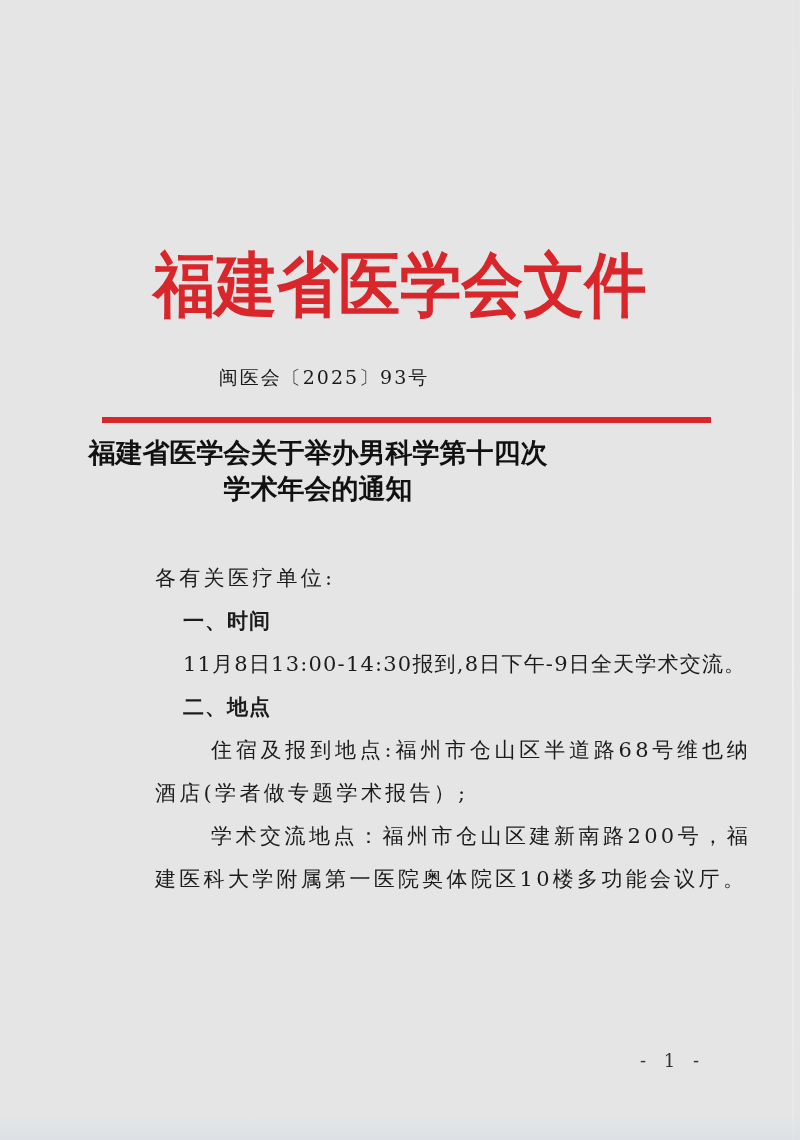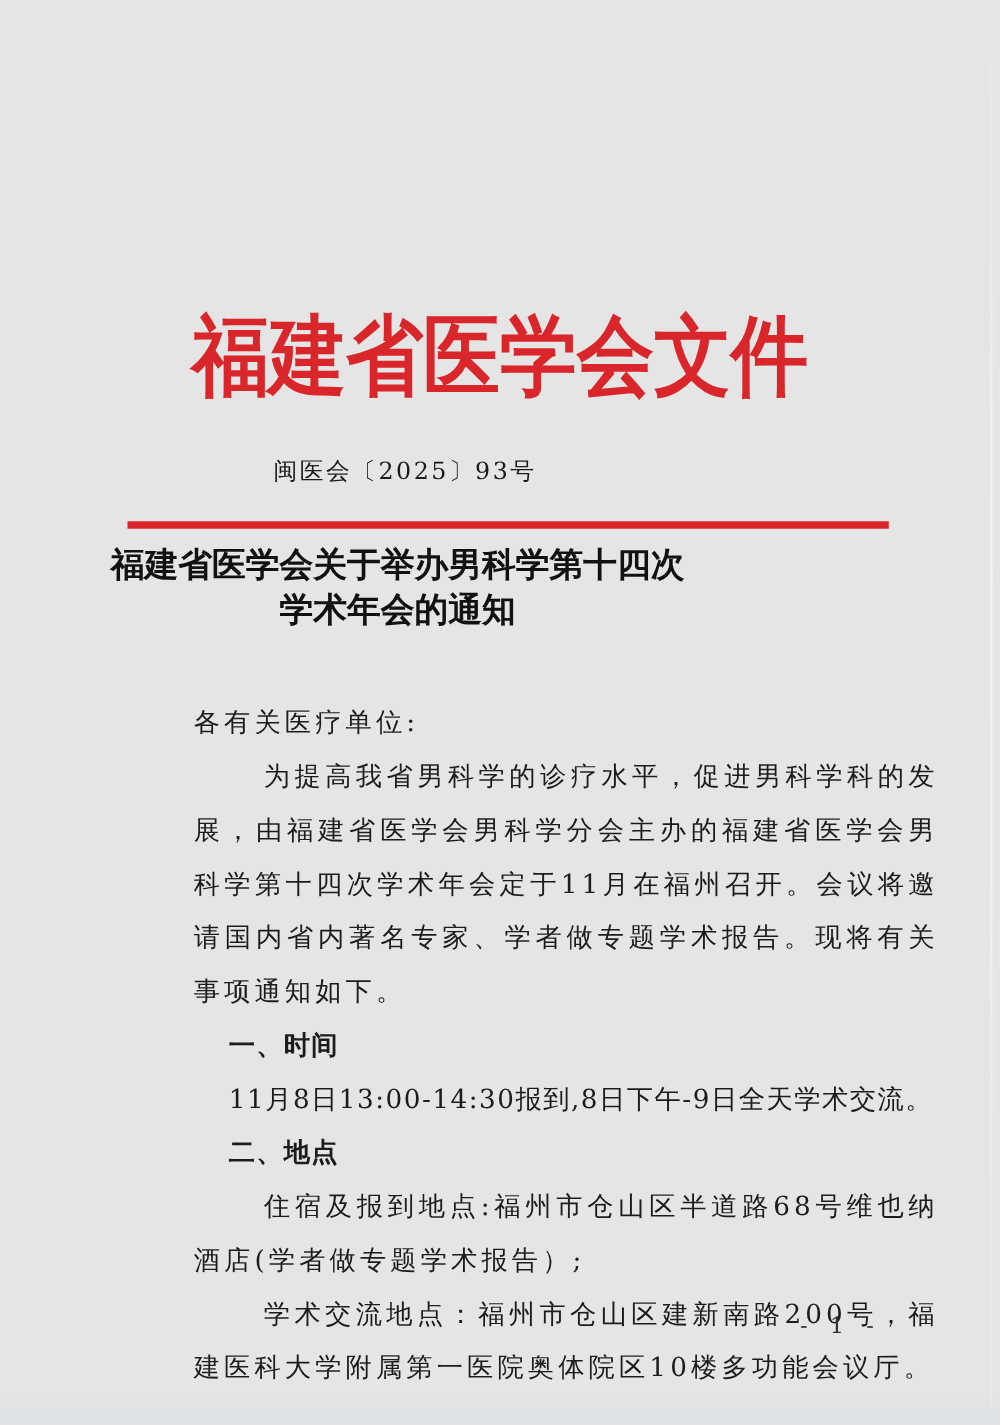--- a/index.html
+++ b/index.html
@@ -123,21 +123,20 @@
 
   <div class="red-rule" id="red-rule" style="background: rgb(217, 38, 43);"></div>
 
   <div class="title">
     <div>福建省医学会关于举办男科学第十四次</div>
     <div>学术年会的通知</div>
   </div>
 
   <div class="body">
     <p>各有关医疗单位:</p>
-    <p class="indent">为提高我省男科学的诊疗水平，促进男科学科的发展，由福建省医学会男科学分会主办的福建省医学会男科学第十四次学术年会定于11月在福州召开。会议将邀请国内省内著名专家、学者做专题学术报告。现将有关事项通知如下。</p>
 
     <p class="heading">一、时间</p>
     <p class="indent" style="text-indent:28px;letter-spacing:1.2px;">11月8日13:00-14:30报到,8日下午-9日全天学术交流。</p>
 
     <p class="heading">二、地点</p>
     <p class="indent">住宿及报到地点:福州市仓山区半道路68号维也纳酒店(学者做专题学术报告）;</p>
     <p class="indent">学术交流地点：福州市仓山区建新南路200号，福建医科大学附属第一医院奥体院区10楼多功能会议厅。</p>
   </div>
 
   <div class="page-num">- 1 -</div>

